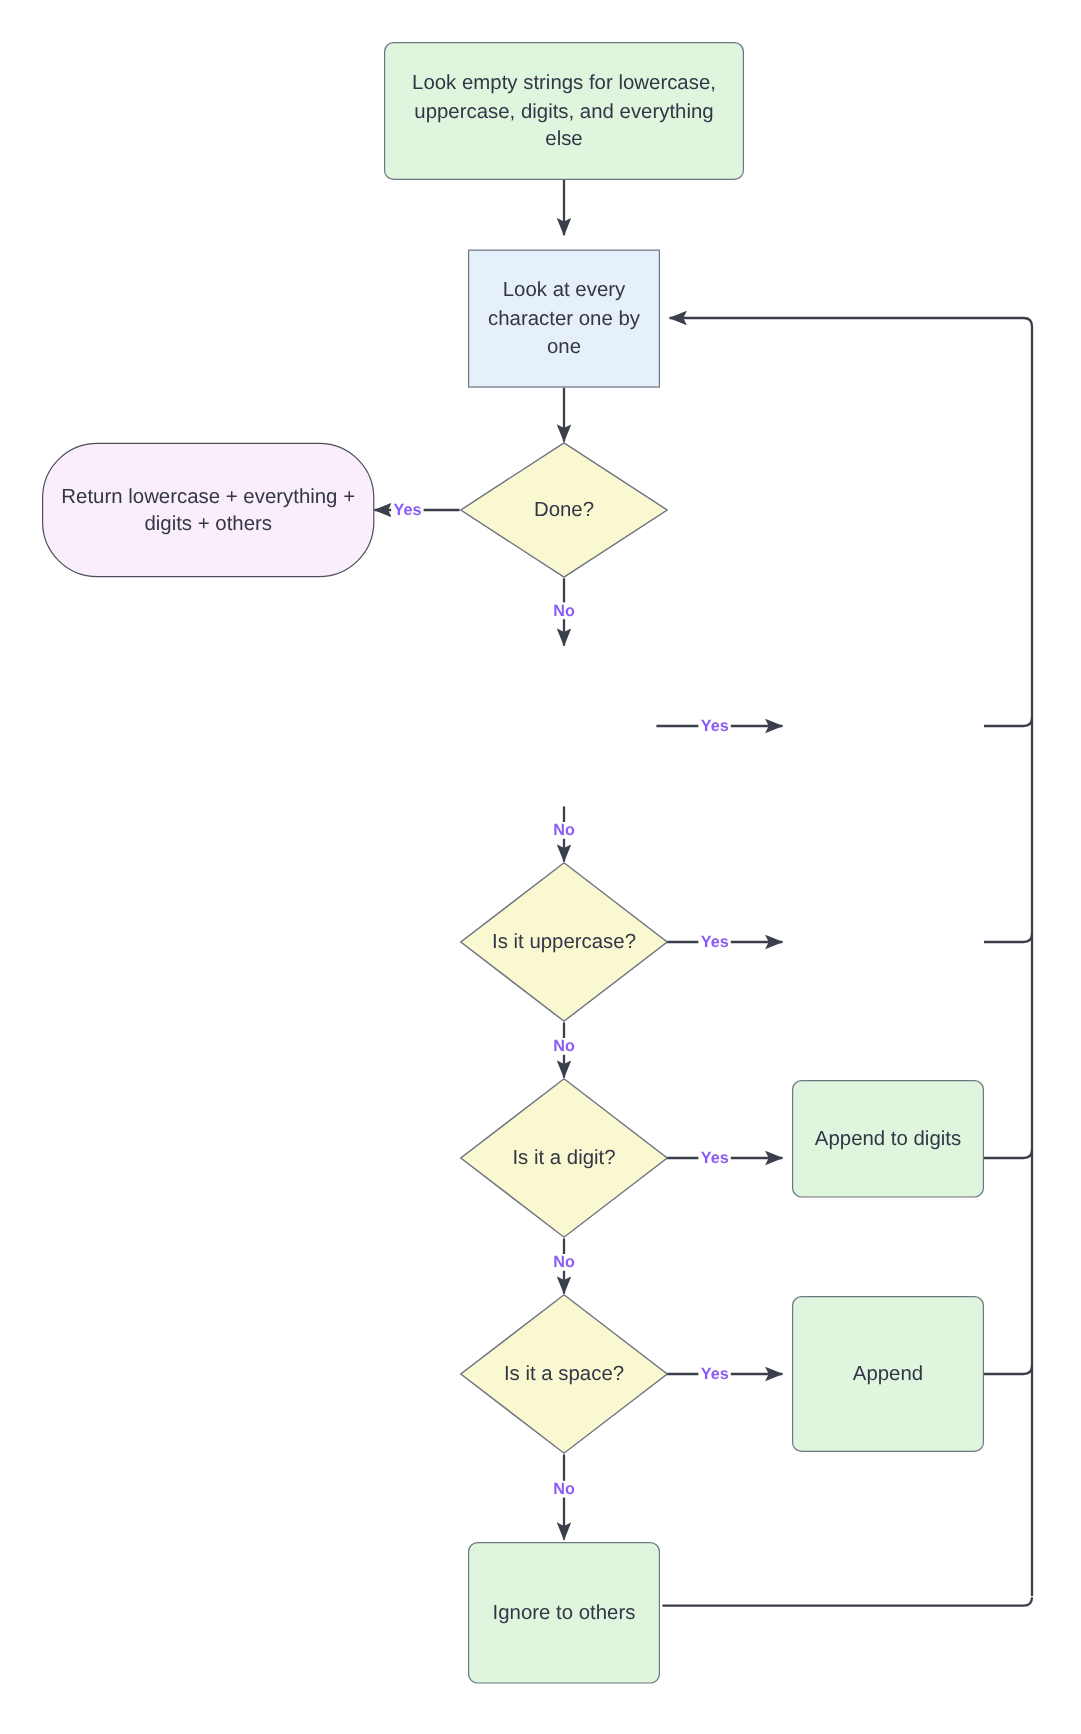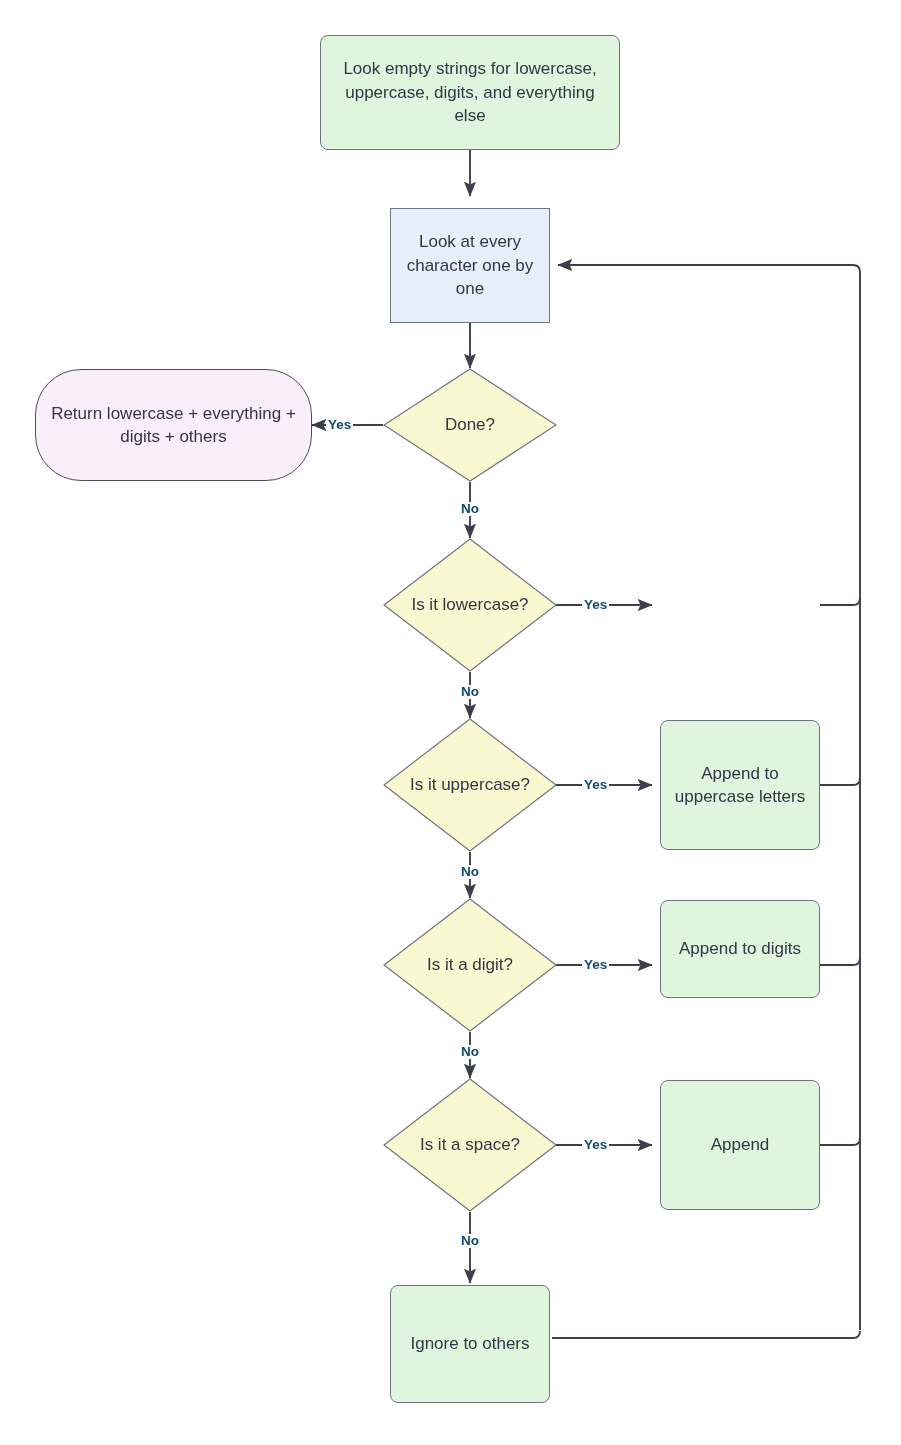--- a/index.html
+++ b/index.html
@@ -69,21 +69,21 @@
     width: 74%;
     color: #333646;
     font-size: 17px;
     line-height: 1.32;
   }
   .edge-label {
     position: absolute;
     font-family: "Liberation Sans", sans-serif;
     font-size: 13.5px;
     font-weight: bold;
-    color: #0c4a6e;
+    color: #8b5cf6;
     background: #ffffff;
     padding: 0 2px;
     white-space: nowrap;
     line-height: 1;
   }
 </style>
 </head>
 <body>
 
 <div id="flowchart-root">
@@ -142,38 +142,29 @@
     <svg class="diamond-svg" width="174" height="114" viewBox="0 0 174 114" xmlns="http://www.w3.org/2000/svg">
       <polygon points="87,1 173,57 87,113 1,57" fill="#faf8d1" stroke="#6e7480" stroke-width="1.2"></polygon>
     </svg>
     <span class="diamond-label">Done?</span>
   </div>
 
   <div class="node node-terminal" style="left:35px; top:369px; width:277px; height:112px;">
     <span>Return lowercase + everything + digits + others</span>
   </div>
 
-  <div class="node node-decision" style="left:383px; top:538px; width:174px; height:134px;">
-    <svg class="diamond-svg" width="174" height="134" viewBox="0 0 174 134" xmlns="http://www.w3.org/2000/svg">
-      <polygon points="87,1 173,67 87,133 1,67" fill="#faf8d1" stroke="#6e7480" stroke-width="1.2"></polygon>
-    </svg>
-    <span class="diamond-label">Is it lowercase?</span>
-  </div>
 
 
   <div class="node node-decision" style="left:383px; top:718px; width:174px; height:134px;">
     <svg class="diamond-svg" width="174" height="134" viewBox="0 0 174 134" xmlns="http://www.w3.org/2000/svg">
       <polygon points="87,1 173,67 87,133 1,67" fill="#faf8d1" stroke="#6e7480" stroke-width="1.2"></polygon>
     </svg>
     <span class="diamond-label">Is it uppercase?</span>
   </div>
 
-  <div class="node node-process" style="left:660px; top:720px; width:160px; height:130px;">
-    <span>Append to uppercase letters</span>
-  </div>
 
   <div class="node node-decision" style="left:383px; top:898px; width:174px; height:134px;">
     <svg class="diamond-svg" width="174" height="134" viewBox="0 0 174 134" xmlns="http://www.w3.org/2000/svg">
       <polygon points="87,1 173,67 87,133 1,67" fill="#faf8d1" stroke="#6e7480" stroke-width="1.2"></polygon>
     </svg>
     <span class="diamond-label">Is it a digit?</span>
   </div>
 
   <div class="node node-process" style="left:660px; top:900px; width:160px; height:98px;">
     <span>Append to digits</span>

